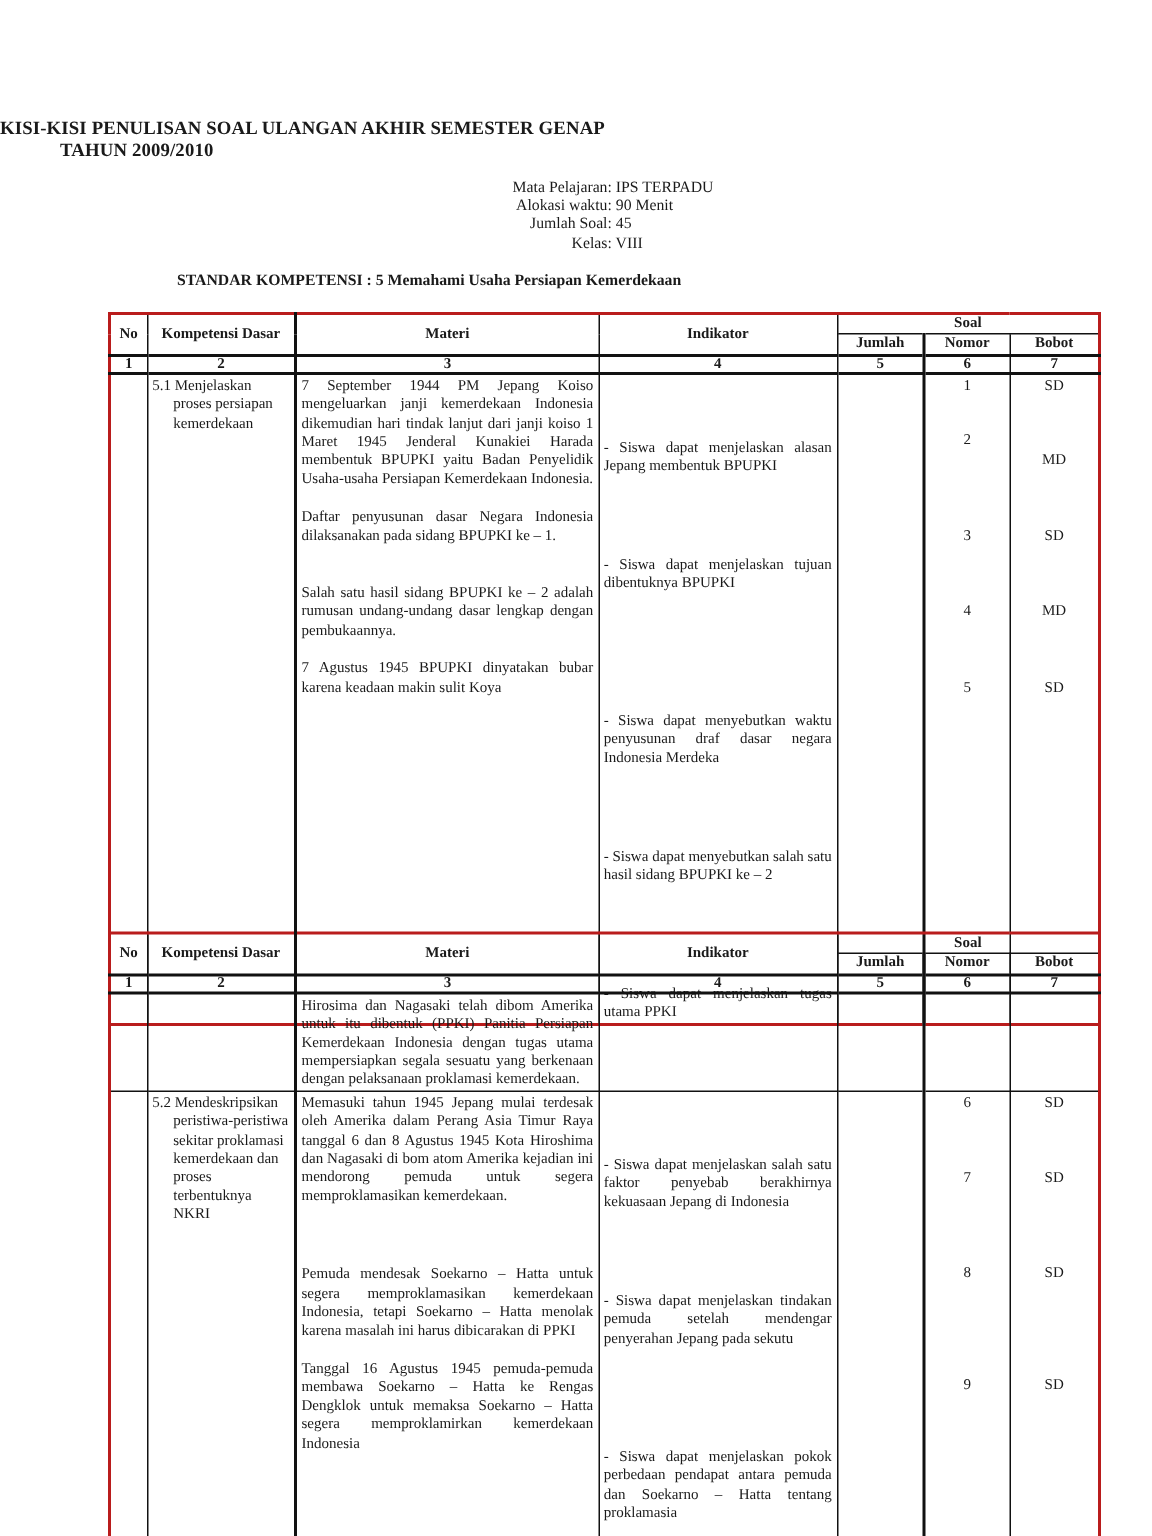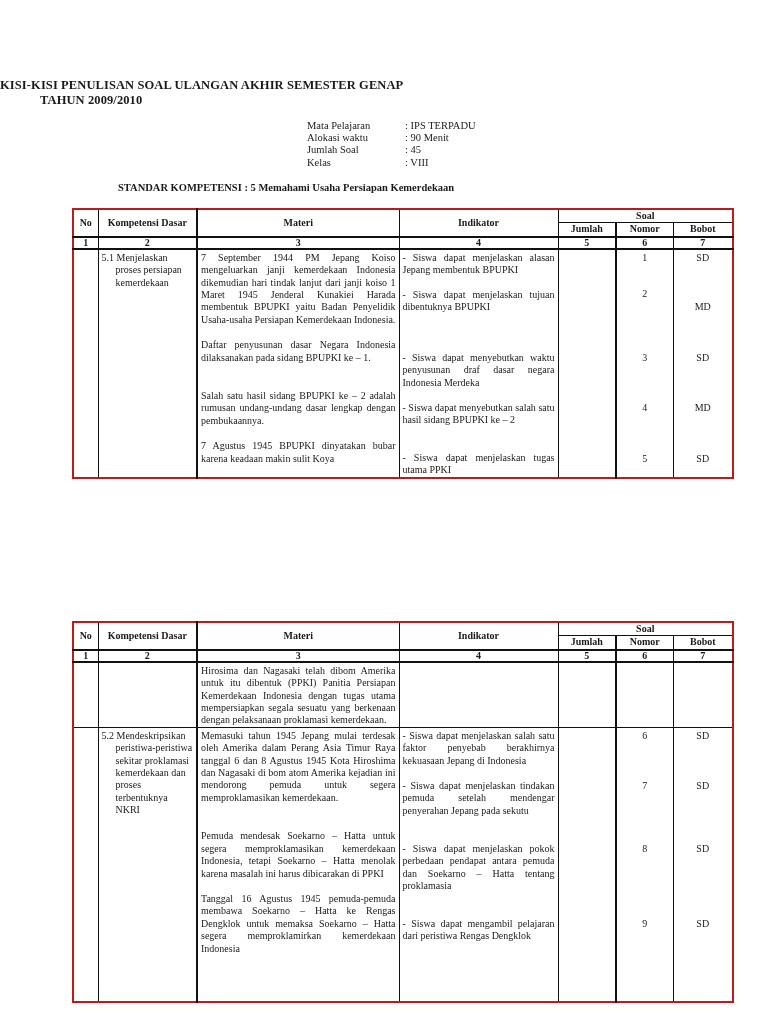--- a/index.html
+++ b/index.html
@@ -6,38 +6,38 @@
   body {
     width: 768px; height: 1024px; position: relative; overflow: hidden;
     font-family: "Liberation Serif", "DejaVu Serif", serif; color: #1a1a1a;
   }
   .title {
     position: absolute; left: 0; width: 768px; text-align: left;
     font-weight: bold; font-size: 12.5px; letter-spacing: 0.1px;
   }
   .t1 { top: 78px; }
   .t2 { top: 93px; margin-left: 40px; }
-  .meta { position: absolute; left: 307px; top: 120px; font-size: 10.5px; line-height: 12.2px; }
+  .meta { position: absolute; left: 307px; top: 120px; font-size: 10.5px; line-height: 12.2px; text-align: right; }
   .meta-row { display: flex; }
   .meta-key { width: 98px; }
   .sk { position: absolute; left: 93px; top: 182px; font-size: 10.5px; font-weight: bold; margin-left: 25px; }
 
   table.grid {
     position: absolute; left: 72px; width: 660px; border-collapse: collapse;
     table-layout: fixed; font-size: 10px; line-height: 12.4px;
   }
   table.grid td, table.grid th { border: 1px solid #111; padding: 0 3px; vertical-align: top; }
   table.grid th { font-weight: bold; text-align: center; vertical-align: middle; font-size: 10px; }
   table.grid tr.nums th { border-top: 2px solid #111; border-bottom: 2px solid #111; height: 10px; line-height: 10px; }
   table.grid .thick-l { border-left: 2px solid #111; }
   table.grid { border: 2px solid #b91c1c; }
   .cell-inner { padding-top: 2px; }
   .just { text-align: justify; text-align-last: left; }
   .kd { padding-left: 14px; text-indent: -14px; }
-  .ind { text-align: justify; text-align-last: left; }
+  .ind { text-align: justify; text-align-last: left; margin-top: 41px; }
   .stack { position: relative; }
   .abs { position: absolute; left: 0; right: 0; text-align: center; }
   #table1 { top: 208px; }
   #table2 { top: 621px; }
 </style>
 </head>
 <body>
 
 <div class="title t1">KISI-KISI PENULISAN SOAL ULANGAN AKHIR SEMESTER GENAP</div>
 <div class="title t2">TAHUN 2009/2010</div>
@@ -183,21 +183,21 @@
     <td class="thick-l"></td>
     <td></td>
   </tr>
   <tr style="height:275px">
     <td></td>
     <td>
           <div class="kd cell-inner">5.2 Mendeskripsikan peristiwa-peristiwa sekitar proklamasi kemerdekaan dan proses terbentuknya NKRI</div>
         </td>
     <td class="thick-l">
       <div class="cell-inner">
-        <div class="just" style="margin-bottom:26px">Memasuki tahun 1945 Jepang mulai terdesak oleh Amerika dalam Perang Asia Timur Raya tanggal 6 dan 8 Agustus 1945 Kota Hiroshima dan Nagasaki di bom atom Amerika kejadian ini mendorong pemuda untuk segera memproklamasikan kemerdekaan.</div>
+        <div class="just" style="margin-bottom:40px">Memasuki tahun 1945 Jepang mulai terdesak oleh Amerika dalam Perang Asia Timur Raya tanggal 6 dan 8 Agustus 1945 Kota Hiroshima dan Nagasaki di bom atom Amerika kejadian ini mendorong pemuda untuk segera memproklamasikan kemerdekaan.</div>
         <div class="just" style="margin-bottom:13px">Pemuda mendesak Soekarno – Hatta untuk segera memproklamasikan kemerdekaan Indonesia, tetapi Soekarno – Hatta menolak karena masalah ini harus dibicarakan di PPKI</div>
         <div class="just">Tanggal 16 Agustus 1945 pemuda-pemuda membawa Soekarno – Hatta ke Rengas Dengklok untuk memaksa Soekarno – Hatta segera memproklamirkan kemerdekaan Indonesia</div>
       </div>
     </td>
     <td>
       <div class="cell-inner">
         <div class="ind" style="height:50px">- Siswa dapat menjelaskan salah satu faktor penyebab berakhirnya kekuasaan Jepang di Indonesia</div>
         <div class="ind" style="height:63px">- Siswa dapat menjelaskan tindakan pemuda setelah mendengar penyerahan Jepang pada sekutu</div>
         <div class="ind" style="height:75px">- Siswa dapat menjelaskan pokok perbedaan pendapat antara pemuda dan Soekarno – Hatta tentang proklamasia</div>
         <div class="ind">- Siswa dapat mengambil pelajaran dari peristiwa Rengas Dengklok</div>

